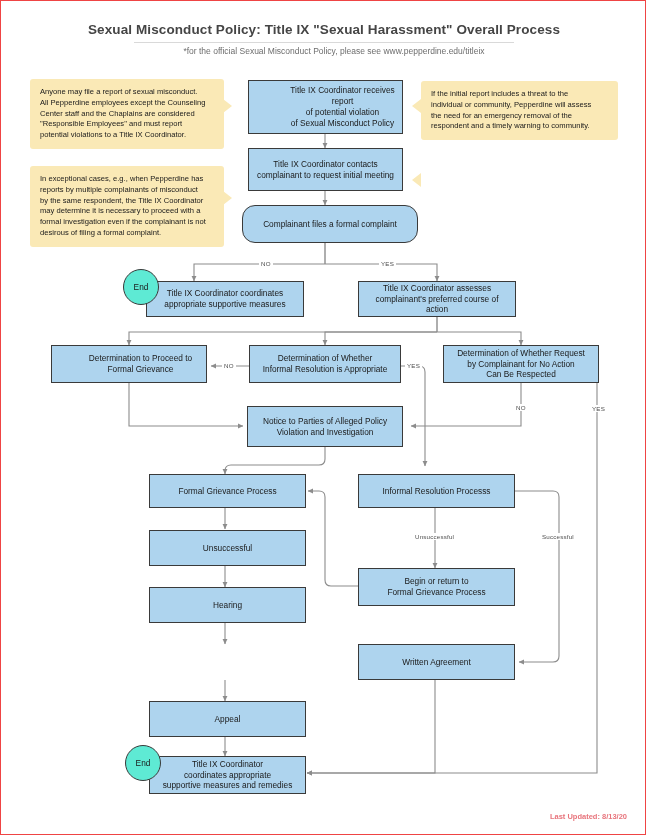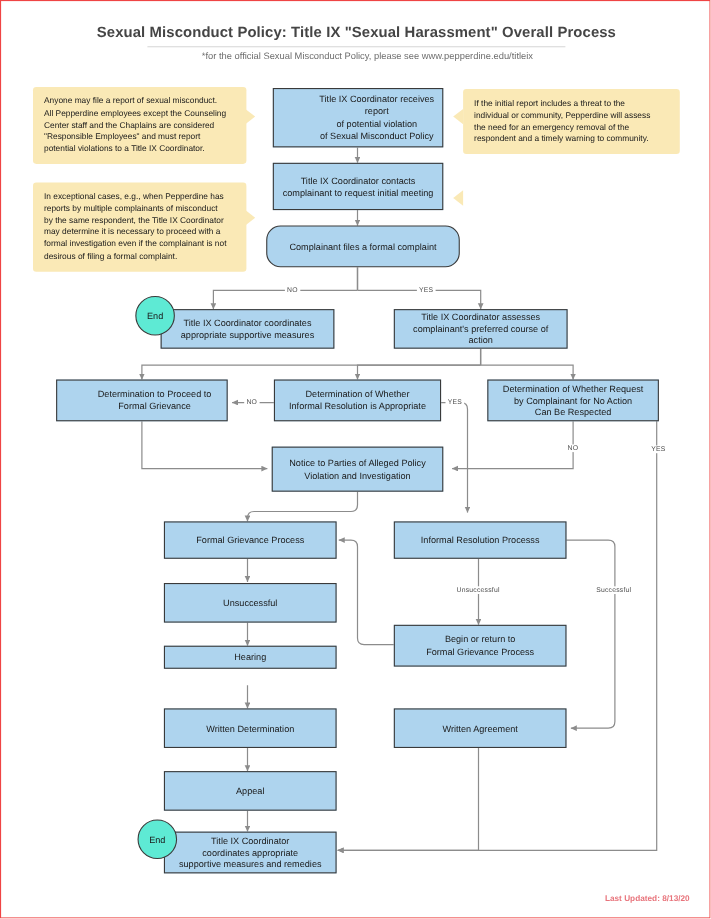--- a/index.html
+++ b/index.html
@@ -210,23 +210,22 @@
 by Complainant for No Action
 Can Be Respected</div>
 
   <div class="node" style="left:246px; top:405px; width:156px; height:41px;">Notice to Parties of Alleged Policy
 Violation and Investigation</div>
 
   <div class="node" style="left:148px; top:473px; width:157px; height:34px;">Formal Grievance Process</div>
 
   <div class="node" style="left:148px; top:529px; width:157px; height:36px;">Unsuccessful</div>
 
-  <div class="node" style="left:148px; top:586px; width:157px; height:21px;">Hearing</div>
-
-  <div class="node" style="left:148px; top:643px; width:157px; height:36px;">Written Determination</div>
+  <div class="node" style="left:148px; top:586px; width:157px; height:36px;">Hearing</div>
+
 
   <div class="node" style="left:148px; top:700px; width:157px; height:36px;">Appeal</div>
 
   <div class="endcap" style="left:124px; top:744px;">End</div>
 
   <div class="node" style="left:148px; top:755px; width:157px; height:38px;">Title IX Coordinator
 coordinates appropriate
 supportive measures and remedies</div>
 
   <div class="node" style="left:357px; top:473px; width:157px; height:34px;">Informal Resolution Processs</div>

